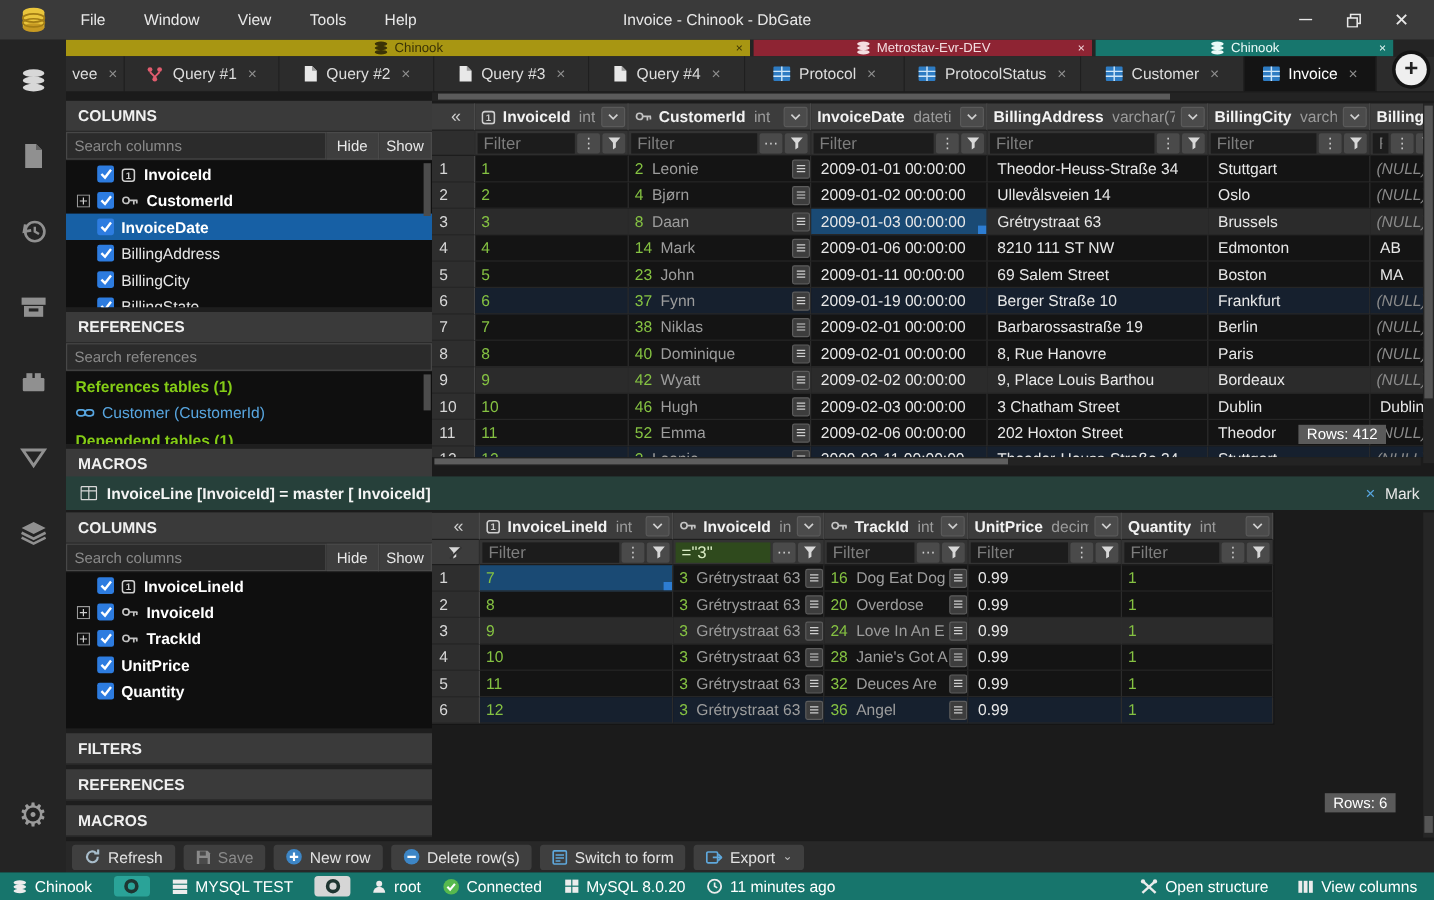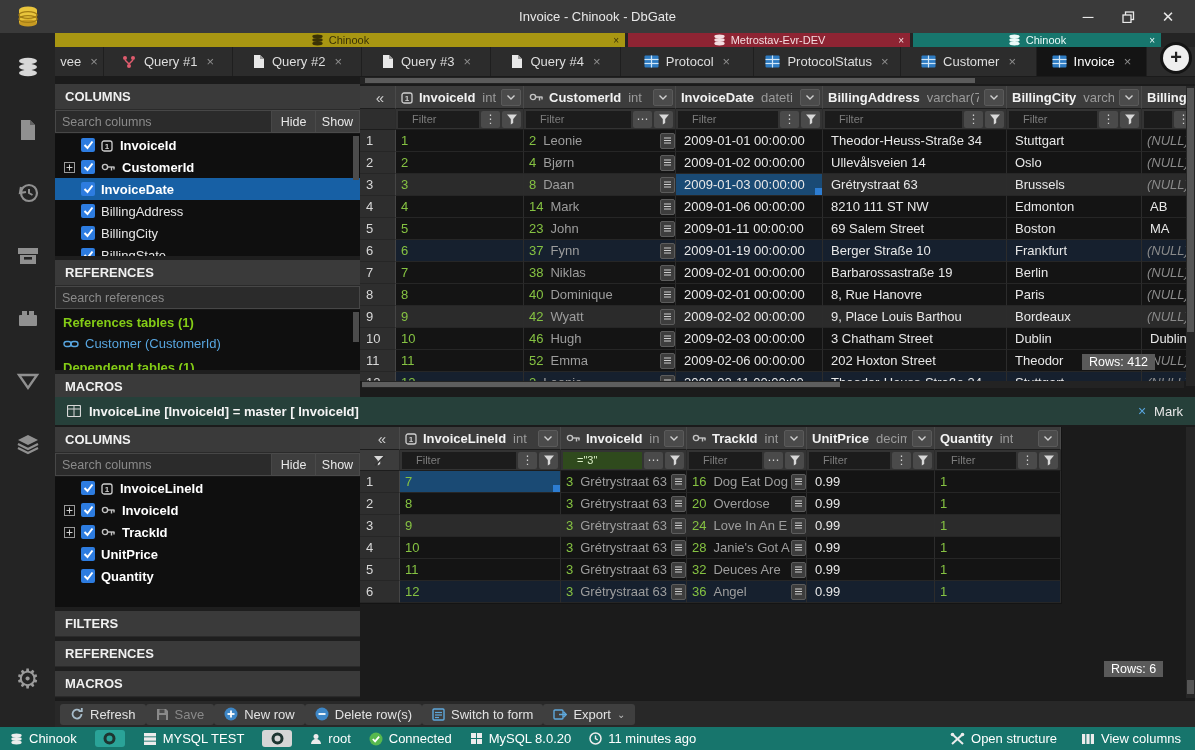--- a/index.html
+++ b/index.html
@@ -60,21 +60,21 @@
   .grid { position:absolute; background:#141414; overflow:hidden; }
   .grow { display:flex; }
   .gcell { border-right:1px solid #2c2c2c; border-bottom:1px solid #262626; overflow:hidden; white-space:nowrap;
     display:flex; align-items:center; position:relative; flex:none; }
   .ghead .gcell { background:#3c3c3c; border-right:1px solid #4a4a4a; border-bottom:1px solid #1d1d1d; padding-left:5px; gap:5px; }
   .colname { font-weight:bold; color:#f2f2f2; }
   .coltype { color:#9b9b9b; margin-left:2px; overflow:hidden; }
   .chevbtn { margin-left:auto; width:20px; height:17px; background:#4b4b4b; border:1px solid #5a5a5a; border-radius:2px;
     display:flex; align-items:center; justify-content:center; flex:none; margin-right:2px; }
   .gfilter .gcell { background:#333333; border-bottom:1px solid #1d1d1d; padding:2px 2px; gap:2px; }
-  .finput { flex:1; height:17px; background:#1c1c1c; border:none; color:#cfcfcf; padding:0 14px; font-size:11px; min-width:0;
+  .finput { flex:1; height:17px; background:#1c1c1c; border:none; color:#cfcfcf; padding:0 5px; font-size:14px; min-width:0;
     font-family:"Liberation Sans",sans-serif; }
   .finput::placeholder { color:#7d7d7d; }
   .finput.green { background:#2f4a1d; color:#d9ecc4; }
   .fbtn { width:19px; height:17px; background:#4a4a4a; border-radius:2px; display:flex; align-items:center; justify-content:center;
     color:#d0d0d0; font-size:12px; flex:none; }
   .rownum { background:#2e2e2e !important; color:#d8d8d8; padding-left:6px; border-right:1px solid #454545 !important; }
   .corner { background:#3c3c3c !important; justify-content:center; color:#cfcfcf; font-size:15px; }
   .cval-num { color:#85c242; padding-left:5px; }
   .cval-text { color:#e8e8e8; padding-left:8px; }
   .cval-null { color:#8a8a8a; font-style:italic; padding-left:5px; }
@@ -92,21 +92,21 @@
   .vscroll { position:absolute; width:9px; background:#262626; }
   .vscroll .thumb { position:absolute; left:1px; width:7px; background:#555; }
   
   .masterbar { position:absolute; top:397px; left:55px; width:1140px; height:28px; background:#26403a;
     display:flex; align-items:center; padding:0 12px; gap:8px; }
   .masterbar .mtitle { font-weight:bold; color:#f4f4f4; }
   .masterbar .mclose { margin-left:auto; display:flex; align-items:center; gap:8px; color:#e8e8e8; }
   .masterbar .mx { color:#58a6e0; font-size:14px; }
   
   .toolbar { position:absolute; top:700px; left:55px; width:1140px; height:27px; background:#282828;
-    display:flex; align-items:center; padding-left:5px; border-top:1px solid #1a1a1a; }
+    display:flex; align-items:center; gap:7px; padding-left:5px; border-top:1px solid #1a1a1a; }
   .tbtn { height:21px; background:#3f3f3f; border-radius:3px; display:flex; align-items:center; gap:6px;
     padding:0 10px; color:#e2e2e2; font-size:13px; }
   .tbtn.disabled { color:#8a8a8a; }
   .tbtn .caret { font-size:10px; color:#bbb; }
   
   .statusbar { position:absolute; top:727px; left:0; width:1195px; height:23px; background:#17756c;
     display:flex; align-items:center; gap:18px; padding:0 10px; color:#fff; font-size:13px; z-index:31; }
   .sbitem { display:flex; align-items:center; gap:6px; white-space:nowrap; }
   .sbright { margin-left:auto; display:flex; gap:24px; padding-right:4px; }
   .badgebtn { width:30px; height:17px; border-radius:3px; display:flex; align-items:center; justify-content:center; }
@@ -119,20 +119,27 @@
 
 <div class="titlebar">
   <div class="logo-wrap" id="logo">
       <svg width="26" height="26" viewBox="0 0 26 26">
         <ellipse cx="13" cy="6" rx="9" ry="3.6" fill="#e9c53c"></ellipse>
         <rect x="4" y="6" width="18" height="13" fill="#e9c53c"></rect>
         <ellipse cx="13" cy="19" rx="9" ry="3.6" fill="#c79a22"></ellipse>
         <ellipse cx="13" cy="11" rx="9" ry="3.4" fill="none" stroke="#a37d15" stroke-width="1.4"></ellipse>
         <ellipse cx="13" cy="15" rx="9" ry="3.4" fill="none" stroke="#a37d15" stroke-width="1.4"></ellipse>
       </svg>
+    </div>
+  <div class="menubar" id="menubar">
+      <span class="menu-item">File</span>
+      <span class="menu-item">Window</span>
+      <span class="menu-item">View</span>
+      <span class="menu-item">Tools</span>
+      <span class="menu-item">Help</span>
     </div>
   <div class="wintitle">Invoice - Chinook - DbGate</div>
   <div class="wincontrols">
     <span class="winbtn">─</span>
     <span class="winbtn" id="restorebtn">
         <svg width="13" height="12" viewBox="0 0 13 12">
           <rect x="3.5" y="1" width="8" height="7.5" fill="none" stroke="#e8e8e8" stroke-width="1.3"></rect>
           <rect x="1" y="4" width="8" height="7.5" fill="#3a3a3a" stroke="#e8e8e8" stroke-width="1.3"></rect>
         </svg>
       </span>

